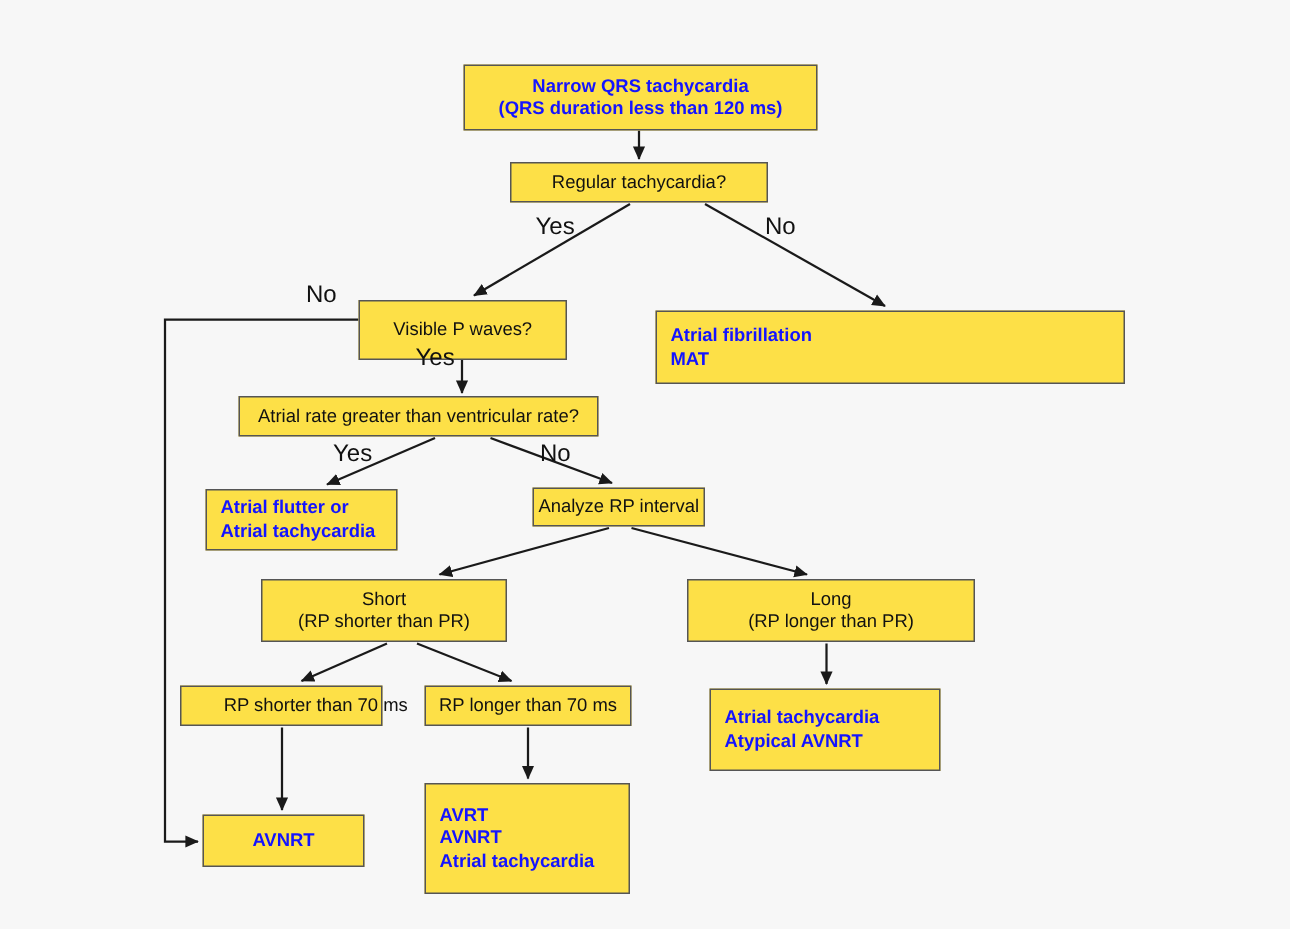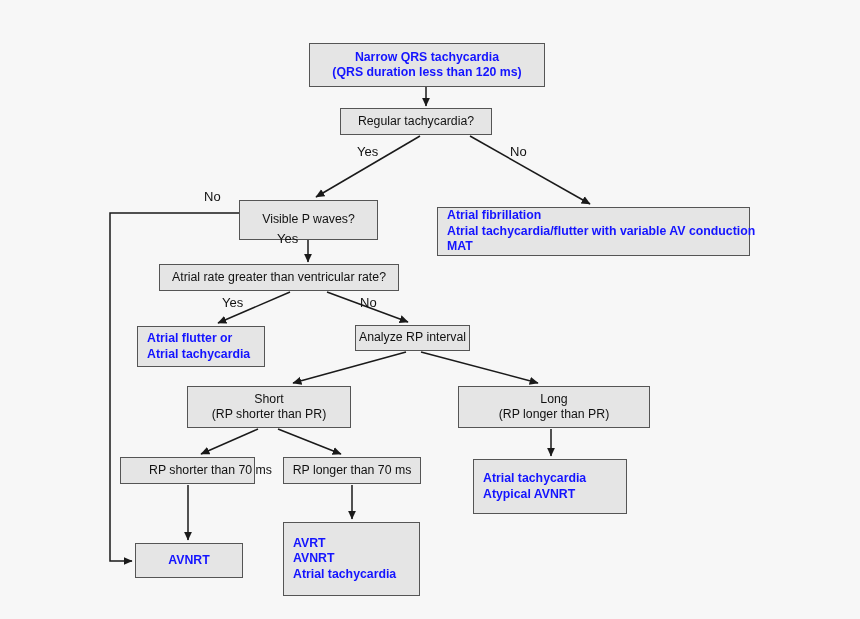--- a/index.html
+++ b/index.html
@@ -22,21 +22,21 @@
   svg.flow-svg {
     position: absolute;
     left: 0;
     top: 0;
     width: 860px;
     height: 619px;
   }
   .node-box {
     position: absolute;
     box-sizing: border-box;
-    background: #e5e5e5;
+    background: #fde047;
     border: 1.6px solid #555555;
     display: flex;
     flex-direction: column;
     justify-content: center;
   }
   .node-box.align-center {
     align-items: center;
     text-align: center;
   }
   .node-box.align-left {
@@ -50,21 +50,21 @@
     white-space: nowrap;
     color: #111111;
     font-weight: normal;
   }
   .node-box.emph .node-line {
     color: #1414ff;
     font-weight: bold;
   }
   .edge-label {
     position: absolute;
-    font-size: 13px;
+    font-size: 16px;
     color: #111111;
     white-space: nowrap;
     line-height: 13px;
   }
 </style>
 </head>
 <body>
 
 <div id="chart-root">
 
@@ -90,42 +90,41 @@
         <polyline points="352,485 352,519" marker-end="url(#arrowhead)"></polyline>
         <polyline points="551,429 551,456" marker-end="url(#arrowhead)"></polyline>
       </g>
   </svg>
 
   <div id="node-layer">
       <div class="node-box emph align-center" style="left: 309px; top: 43px; width: 236px; height: 44px;">
         <div class="node-line">Narrow QRS tachycardia</div>
         <div class="node-line">(QRS duration less than 120 ms)</div>
       </div>
-      <div class="node-box align-center" style="left: 340px; top: 108px; width: 152px; height: 27px;">
+      <div class="node-box align-center" style="left: 340px; top: 108px; width: 172px; height: 27px;">
         <div class="node-line">Regular tachycardia?</div>
       </div>
       <div class="node-box align-center" style="left: 239px; top: 200px; width: 139px; height: 40px;">
         <div class="node-line">Visible P waves?</div>
       </div>
       <div class="node-box emph align-left" style="left: 437px; top: 207px; width: 313px; height: 49px;">
         <div class="node-line">Atrial fibrillation</div>
-        <div class="node-line">Atrial tachycardia/flutter with variable AV conduction</div>
         <div class="node-line">MAT</div>
       </div>
       <div class="node-box align-center" style="left: 159px; top: 264px; width: 240px; height: 27px;">
         <div class="node-line">Atrial rate greater than ventricular rate?</div>
       </div>
       <div class="node-box emph align-left" style="left: 137px; top: 326px; width: 128px; height: 41px;">
         <div class="node-line">Atrial flutter or</div>
         <div class="node-line">Atrial tachycardia</div>
       </div>
       <div class="node-box align-center" style="left: 355px; top: 325px; width: 115px; height: 26px; text-align: right;">
         <div class="node-line">Analyze RP interval</div>
       </div>
-      <div class="node-box align-center" style="left: 187px; top: 386px; width: 164px; height: 42px; text-align: center;">
+      <div class="node-box align-center" style="left: 174px; top: 386px; width: 164px; height: 42px; text-align: center;">
         <div class="node-line">Short</div>
         <div class="node-line">(RP shorter than PR)</div>
       </div>
       <div class="node-box align-center" style="left: 458px; top: 386px; width: 192px; height: 42px;">
         <div class="node-line">Long</div>
         <div class="node-line">(RP longer than PR)</div>
       </div>
       <div class="node-box align-center" style="left: 120px; top: 457px; width: 135px; height: 27px; padding-left: 46px;">
         <div class="node-line">RP shorter than 70 ms</div>
       </div>

